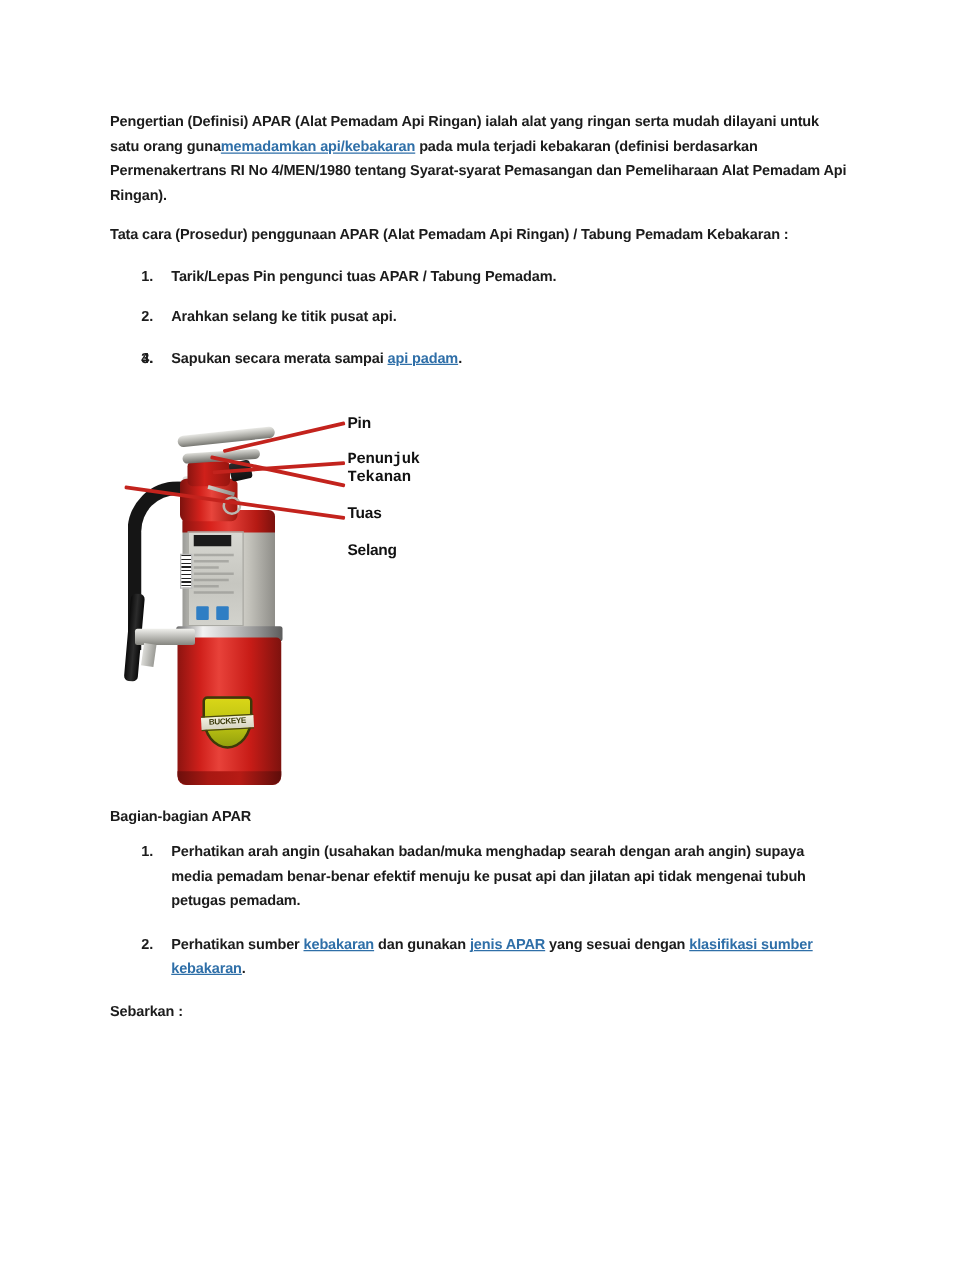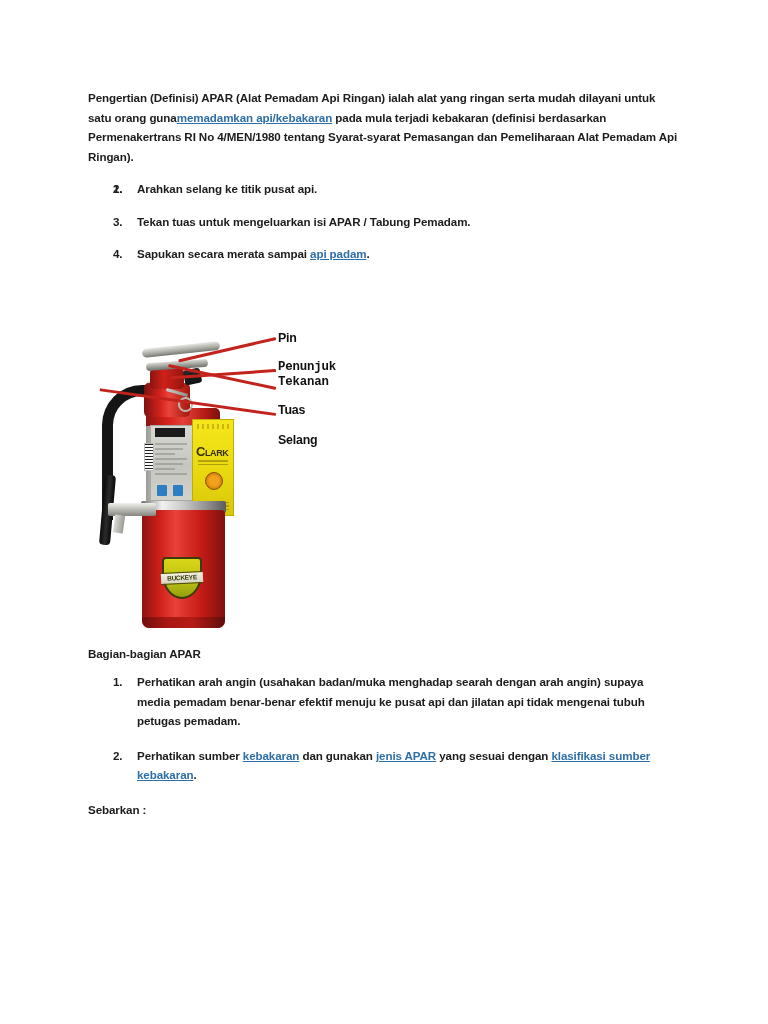--- a/index.html
+++ b/index.html
@@ -328,25 +328,26 @@
 </style>
 </head>
 <body>
 
 <div class="page">
 
   <div class="content">
 
     <p class="para"><span>Pengertian (Definisi) APAR (Alat Pemadam Api Ringan) ialah alat yang ringan serta mudah dilayani untuk satu orang guna</span><a class="link" href="#">memadamkan api/kebakaran</a><span> pada mula terjadi kebakaran (definisi berdasarkan Permenakertrans RI No 4/MEN/1980 tentang Syarat-syarat Pemasangan dan Pemeliharaan Alat Pemadam Api Ringan).</span></p>
 
+    <p class="para tight">Tata cara (Prosedur) penggunaan APAR (Alat Pemadam Api Ringan) / Tabung Pemadam Kebakaran :</p>
 
     <ol class="steps">
-      <li><span class="num">1.</span></li>
+      <li><span class="num">1.</span><span>Tarik/Lepas Pin pengunci tuas APAR / Tabung Pemadam.</span></li>
       <li><span class="num">2.</span><span>Arahkan selang ke titik pusat api.</span></li>
-      <li><span class="num">3.</span><span>Tekan tuas untuk mengeluarkan isi APAR / Tabung Pemadam.</span></li>
+      <li><span class="num">3.</span></li>
       <li><span class="num">4.</span><span>Sapukan secara merata sampai </span><a class="link" href="#">api padam</a><span>.</span></li>
     </ol>
 
   </div>
 
   <div class="figure">
 
     <div class="ext">
       <div class="hose"></div>
       <div class="hose-tail"></div>
@@ -363,33 +364,20 @@
         <div class="bar w2"></div>
         <div class="bar w3"></div>
         <div class="bar w1"></div>
         <div class="bar w2"></div>
         <div class="bar w3"></div>
         <div class="bluebox b1"></div>
         <div class="bluebox b2"></div>
       </div>
       <div class="barcode"></div>
 
-      <div class="tag">
-        <div class="holes"></div>
-        <div class="clark"><span class="c">C</span><span>LARK</span></div>
-        <div style="height:38px"></div>
-        <div class="tline"></div>
-        <div class="tline"></div>
-        <div class="seal"></div>
-        <div class="bottomrows">
-          <div class="tline"></div>
-          <div class="tline"></div>
-          <div class="tline"></div>
-        </div>
-      </div>
 
       <div class="chrome-band"></div>
       <div class="cyl-lower"></div>
       <div class="cyl-bottom-shade"></div>
 
       <div class="shield">
         <div class="band">BUCKEYE</div>
       </div>
 
       <div class="bracket"></div>

